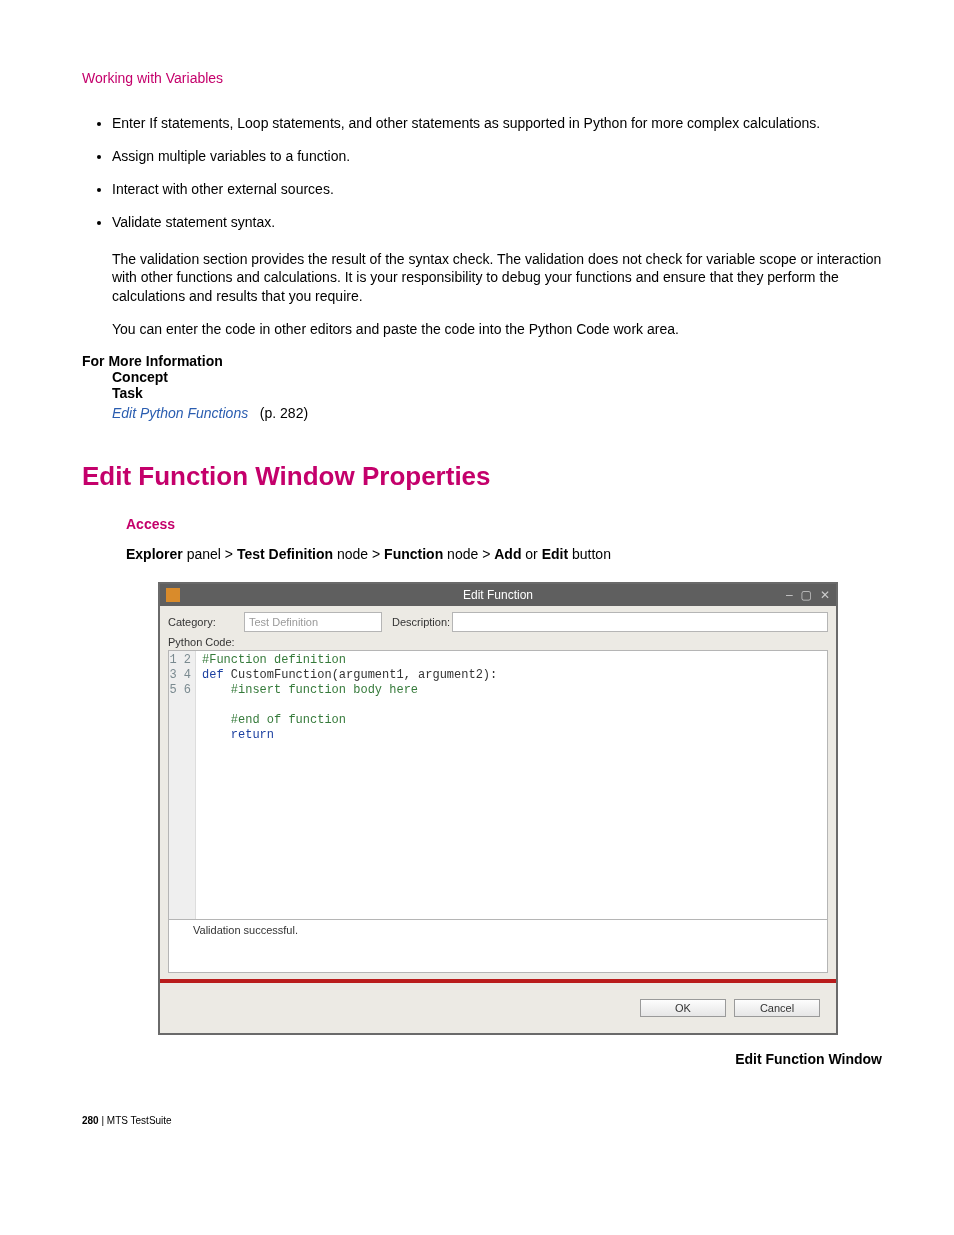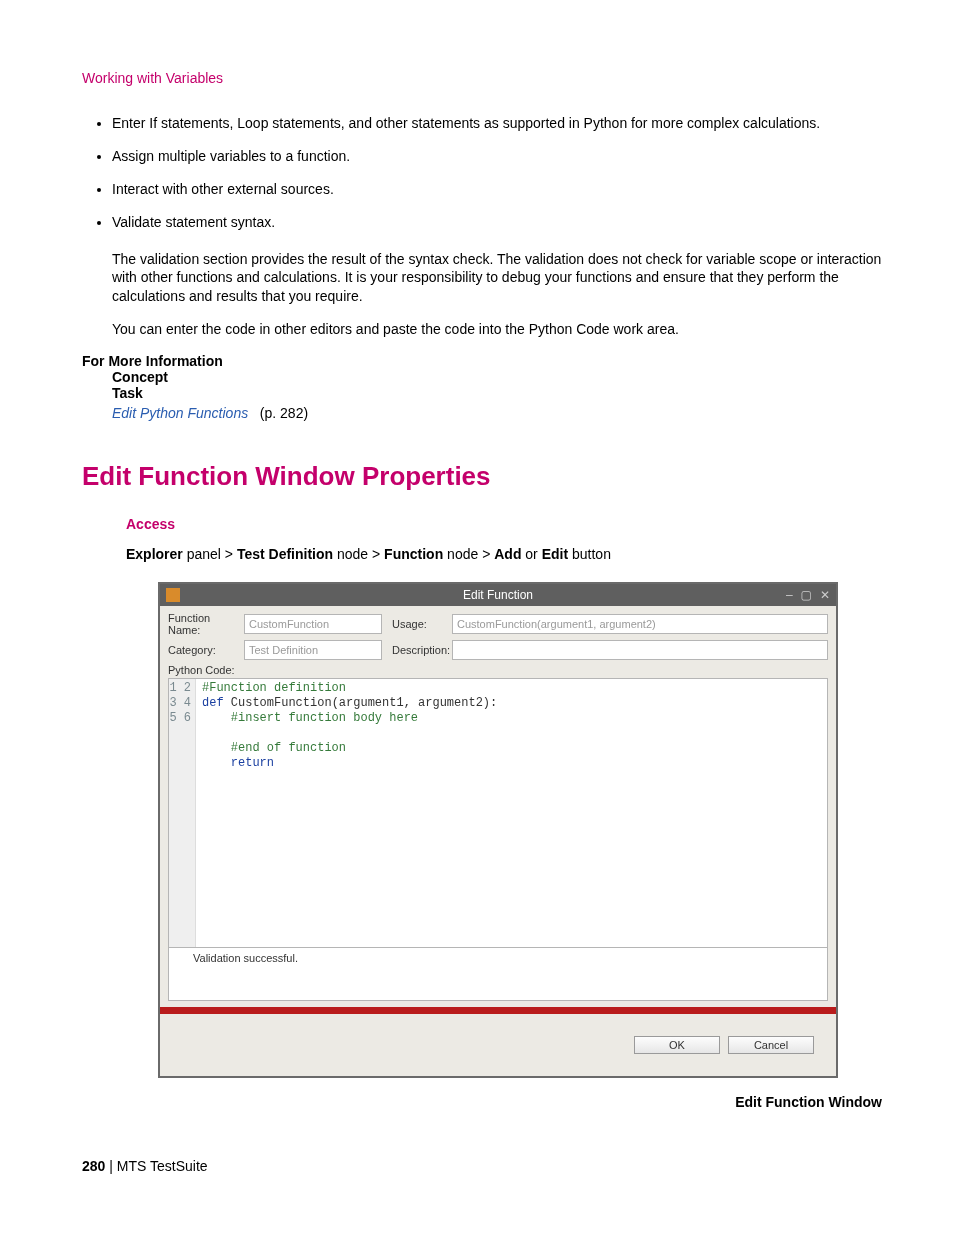--- a/index.html
+++ b/index.html
@@ -150,23 +150,23 @@
   .validation {
     background: #fff;
     border: 1px solid #b5b5b5;
     border-top: none;
     height: 44px;
     padding: 4px 24px;
     font-size: 11px;
     color: #333;
   }
   .dlg-footer {
-    border-top: 7px solid #b91c1c;
+    border-top: 4px solid #b91c1c;
     margin-top: 6px;
-    padding: 22px;
+    padding: 16px;
     display: flex;
     justify-content: flex-end;
     gap: 8px;
     background: #eceae4;
   }
   .dlg-btn {
     border: 1px solid #9a9a9a;
     background: linear-gradient(#fdfdfd, #e6e6e6);
     padding: 2px 16px;
     font-size: 11px;
@@ -175,21 +175,21 @@
     text-align: center;
   }
   .fig-caption {
     text-align: right;
     font-weight: bold;
     margin-top: 16px;
     font-size: 14px;
   }
   .footer {
     margin-top: 48px;
-    font-size: 14px;
+    font-size: 10px;
   }
   .footer b { font-weight: bold; }
 </style>
 </head>
 <body>
 
 <div class="page">
   <div class="header-link">Working with Variables</div>
 
   <ul class="top-list">
@@ -227,26 +227,20 @@
     <div class="dlg-titlebar">
       <span class="dlg-icon"></span>
       <span class="dlg-title">Edit Function</span>
       <div class="dlg-ctrls">
         <span>–</span>
         <span>▢</span>
         <span>✕</span>
       </div>
     </div>
     <div class="dlg-body">
-      <div class="dlg-row">
-        <div class="dlg-label">Function Name:</div>
-        <div class="dlg-input gray col1">CustomFunction</div>
-        <div class="dlg-label2">Usage:</div>
-        <div class="dlg-input gray col2">CustomFunction(argument1, argument2)</div>
-      </div>
       <div class="dlg-row">
         <div class="dlg-label">Category:</div>
         <div class="dlg-input gray col1">Test Definition</div>
         <div class="dlg-label2">Description:</div>
         <div class="dlg-input col2"></div>
       </div>
       <div class="pcode-label">Python Code:</div>
       <div class="code-area">
         <div class="gutter">1
 2

